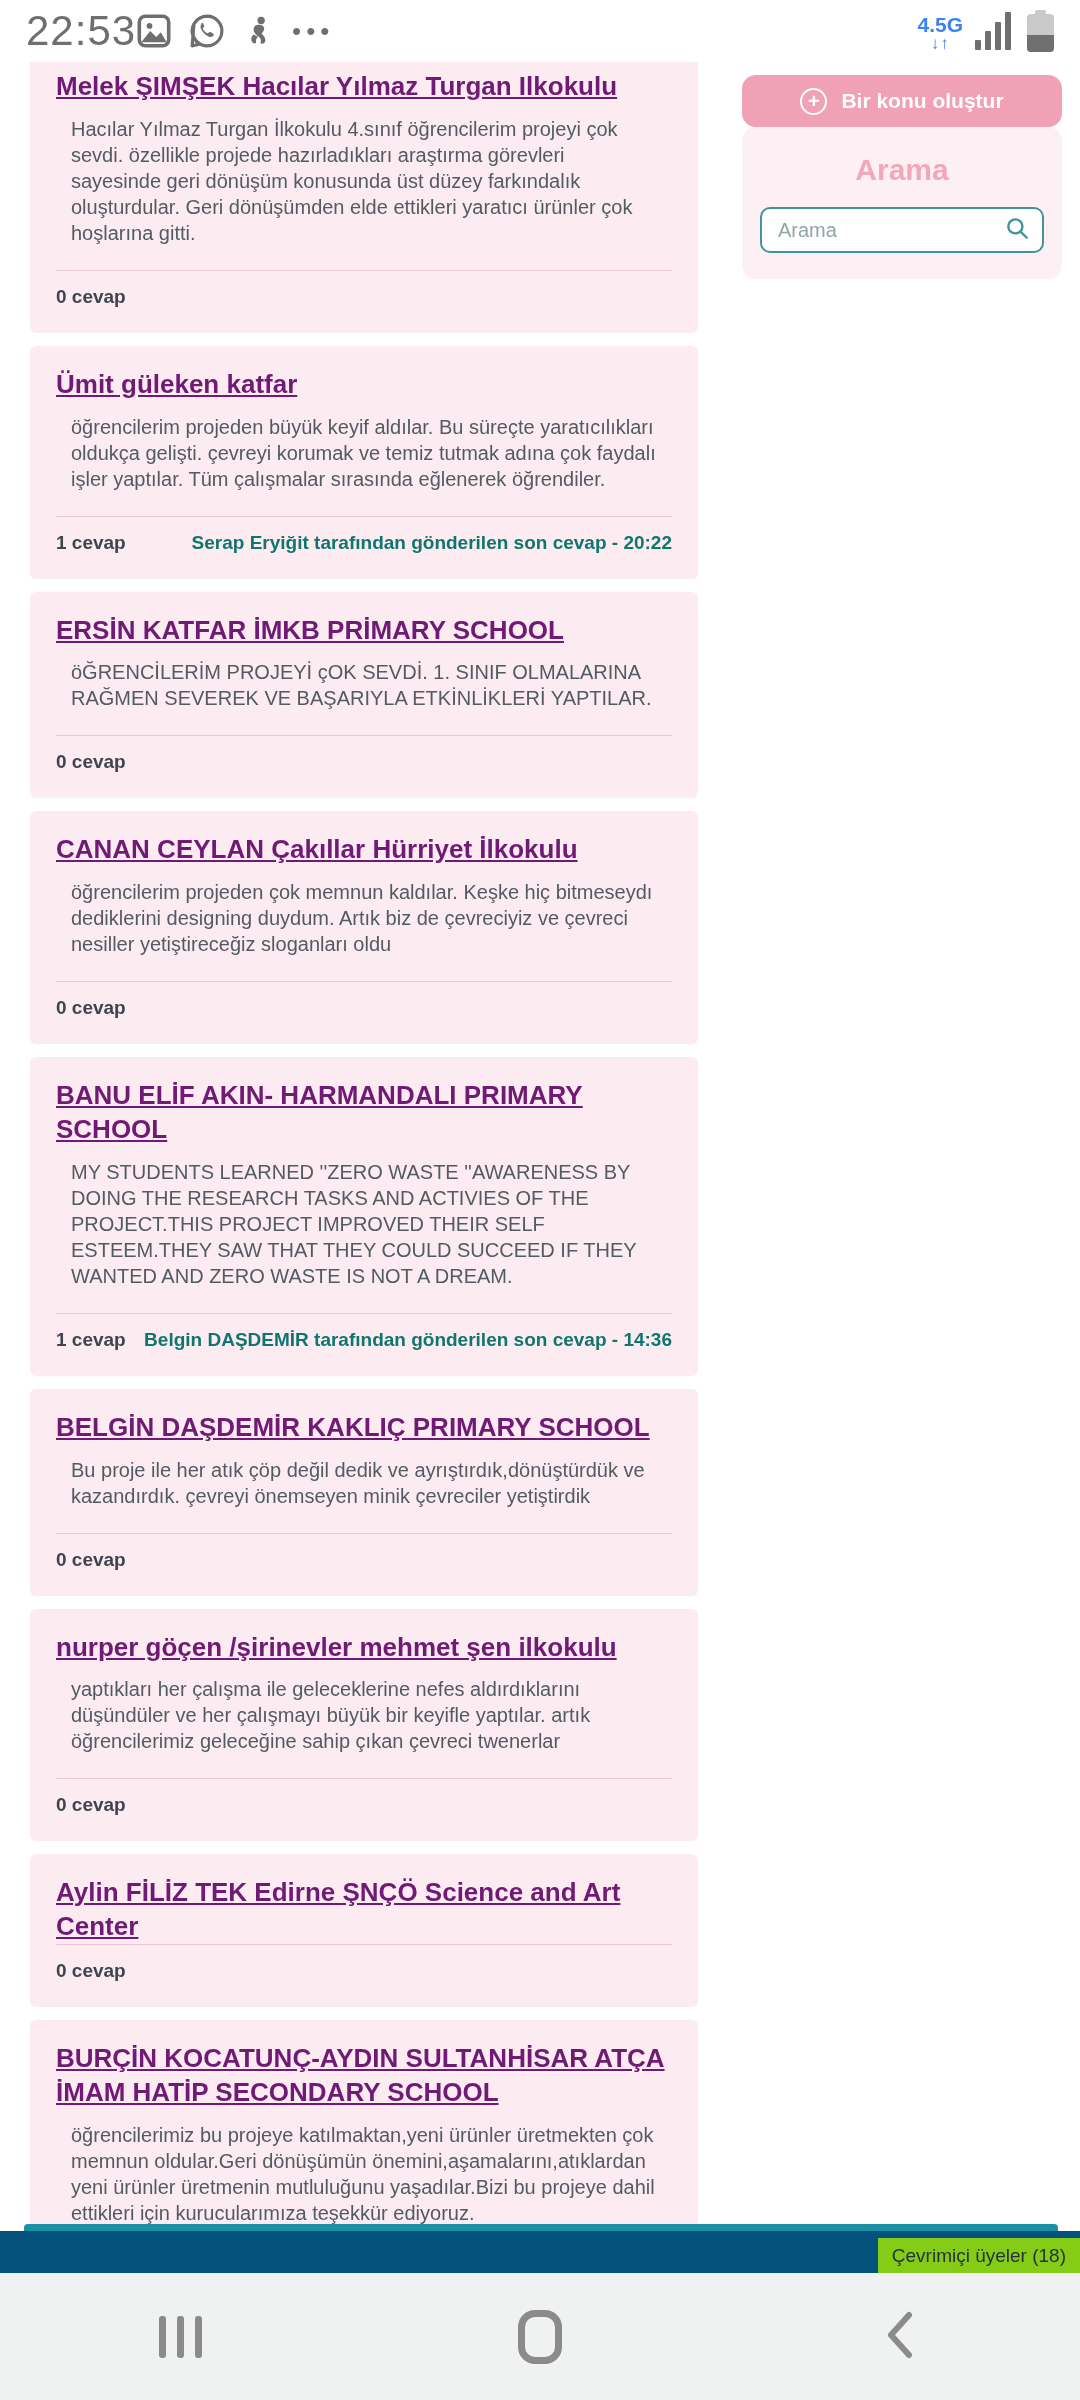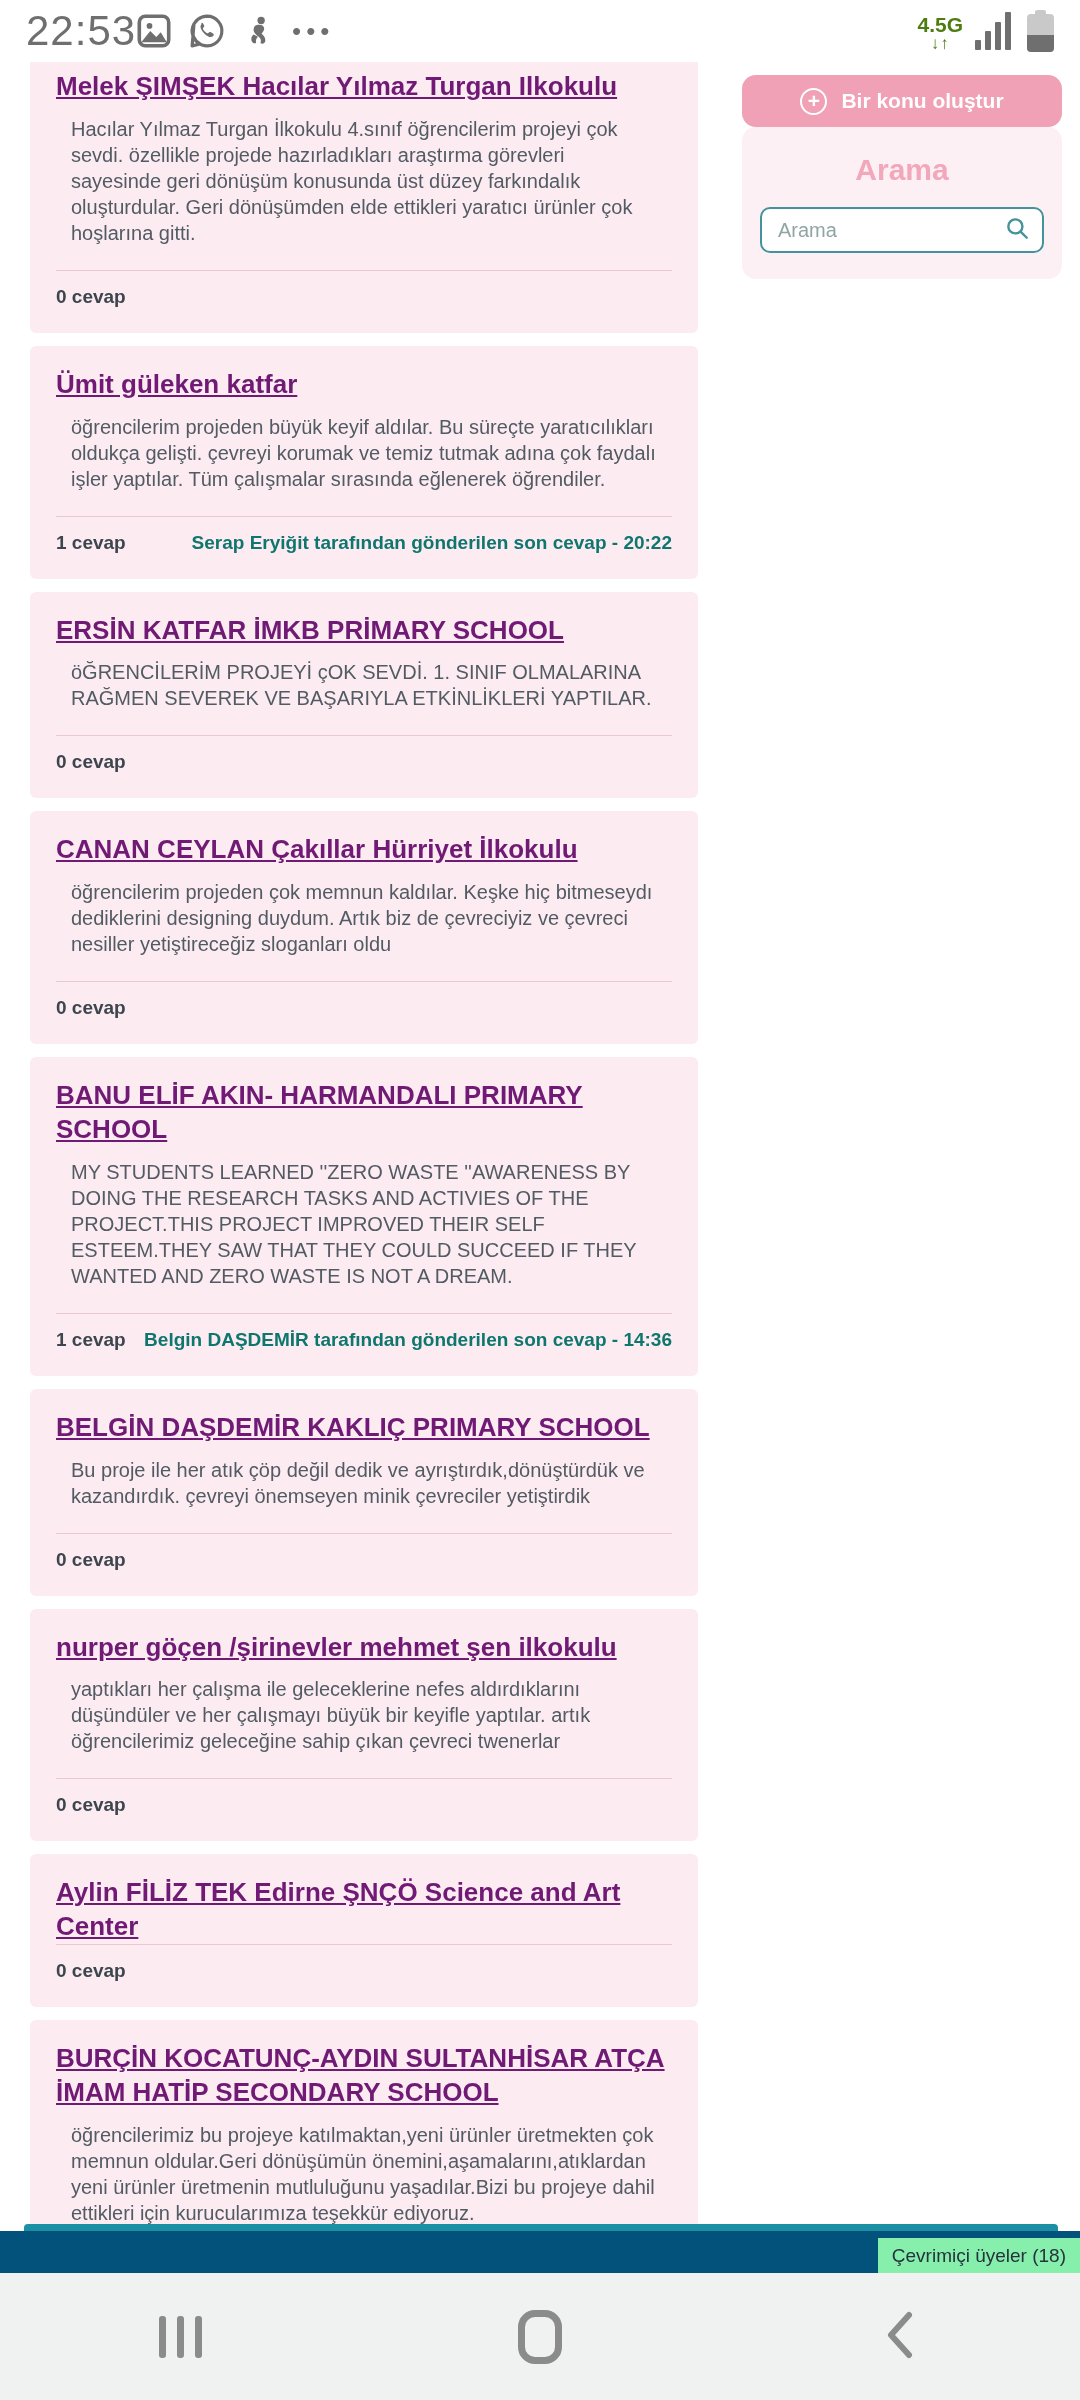--- a/index.html
+++ b/index.html
@@ -10,21 +10,21 @@
     background:#ffffff; position:relative; overflow:hidden;
   }
 
   
   .status-bar { height:62px; display:flex; align-items:center; padding:0 26px; color:#6f6f6f; }
   .time { font-size:42px; font-weight:400; letter-spacing:1px; }
   .notif-icons { display:flex; align-items:center; gap:16px; }
   .notif-icons svg { display:block; }
   .more-dots { font-size:26px; letter-spacing:5px; color:#6f6f6f; }
   .status-right { margin-left:auto; display:flex; align-items:flex-end; gap:12px; }
-  .net-block { text-align:center; line-height:1; color:#4d7c0f; }
+  .net-block { text-align:center; line-height:1; color:#3b82f6; }
   .net-label { font-size:21px; font-weight:bold; }
   .net-arrows { font-size:17px; letter-spacing:1px; }
   .signal { display:flex; align-items:flex-end; gap:4px; height:40px; padding-bottom:2px; }
   .signal i { display:block; width:6px; background:#6f6f6f; border-radius:1px; }
   .battery { position:relative; width:27px; height:42px; margin-left:4px; }
   .battery .nub { position:absolute; top:0; left:8px; width:11px; height:5px; background:#c9c9c9; border-radius:2px 2px 0 0; }
   .battery .shell { position:absolute; top:4px; left:0; width:27px; height:38px; background:#c9c9c9; border-radius:4px; overflow:hidden; }
   .battery .fill { position:absolute; bottom:0; left:0; width:100%; height:45%; background:#6f6f6f; }
 
   
@@ -65,21 +65,21 @@
   .search-box input {
     border:none; outline:none; flex:1; font-size:20px; color:#3d454e;
     font-family:inherit; background:transparent; min-width:0;
   }
   .search-box input::placeholder { color:#8fa6a4; opacity:1; }
 
   
   .teal-bar { position:absolute; left:24px; right:22px; top:2224px; height:7px; background:#1b8fa4; border-radius:4px 4px 0 0; }
   .blue-band { position:absolute; left:0; right:0; top:2231px; height:42px; background:#02527c; }
   .online-badge {
-    position:absolute; right:0; top:2238px; height:36px; background:#86efac;
+    position:absolute; right:0; top:2238px; height:36px; background:#84cc16;
     color:#26333b; font-size:19px; display:flex; align-items:center; padding:0 14px; cursor:pointer;
   }
   .nav-bar { position:absolute; left:0; right:0; top:2273px; height:127px; background:#f0f1f1; display:flex; align-items:center; }
   .nav-slot { flex:1; display:flex; align-items:center; justify-content:center; }
   .recents-icon { display:flex; gap:11px; cursor:pointer; }
   .recents-icon i { display:block; width:7px; height:42px; background:#8b8b8b; border-radius:3px; }
   .home-icon { width:44px; height:54px; border:7px solid #8b8b8b; border-radius:17px; cursor:pointer; }
   .back-icon { cursor:pointer; }
 </style>
 </head>

